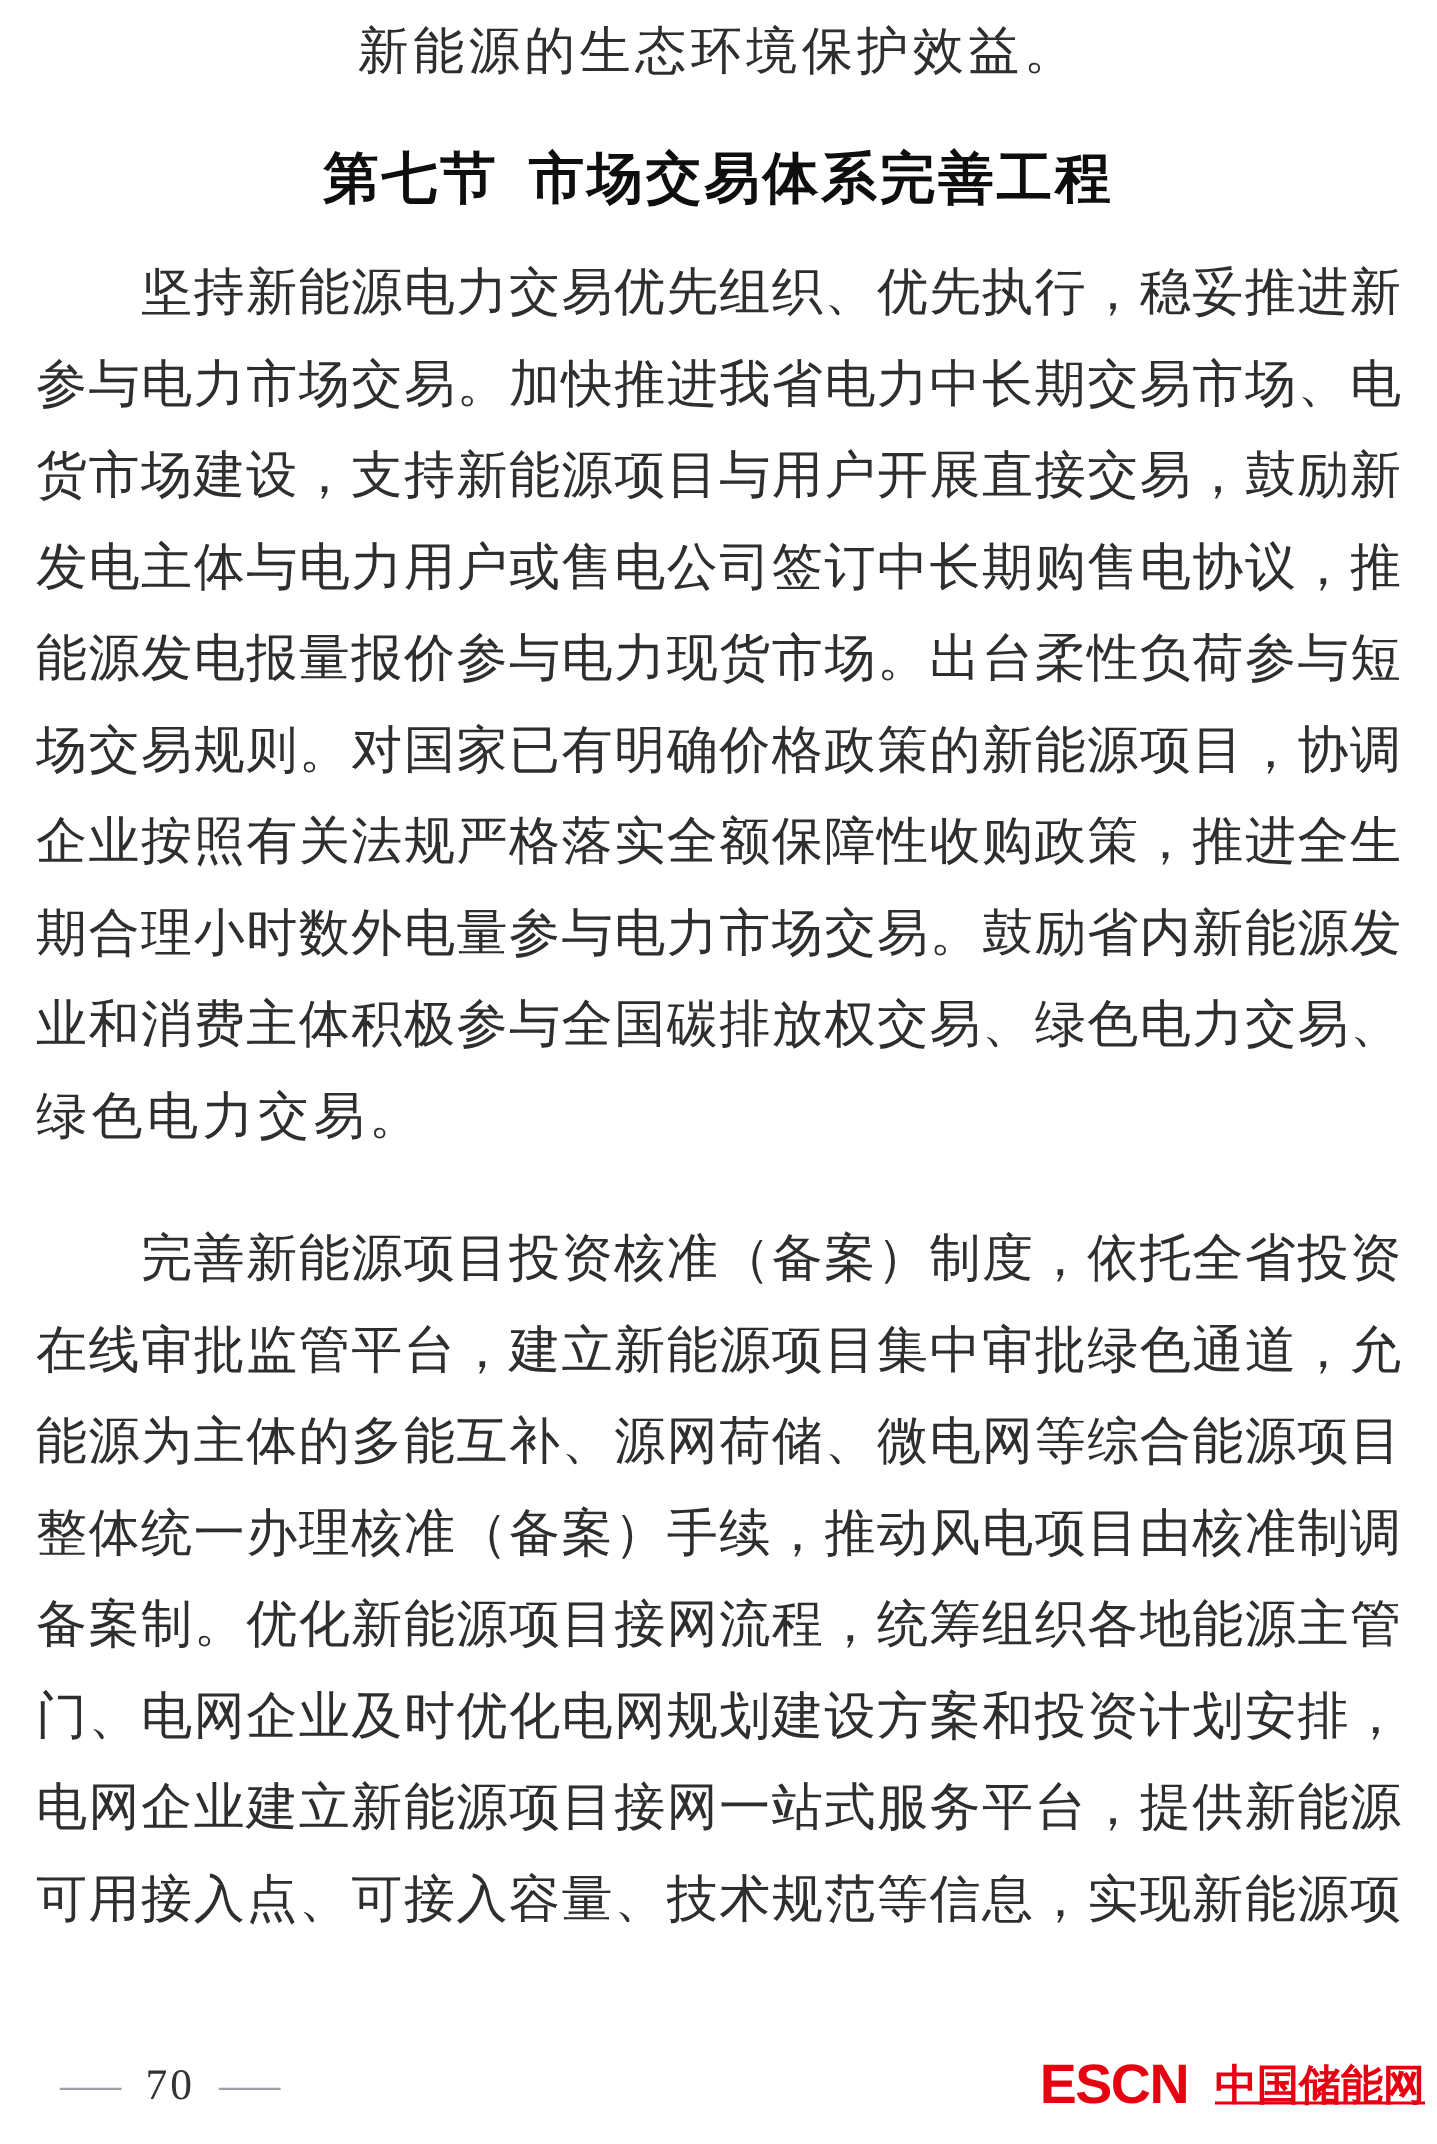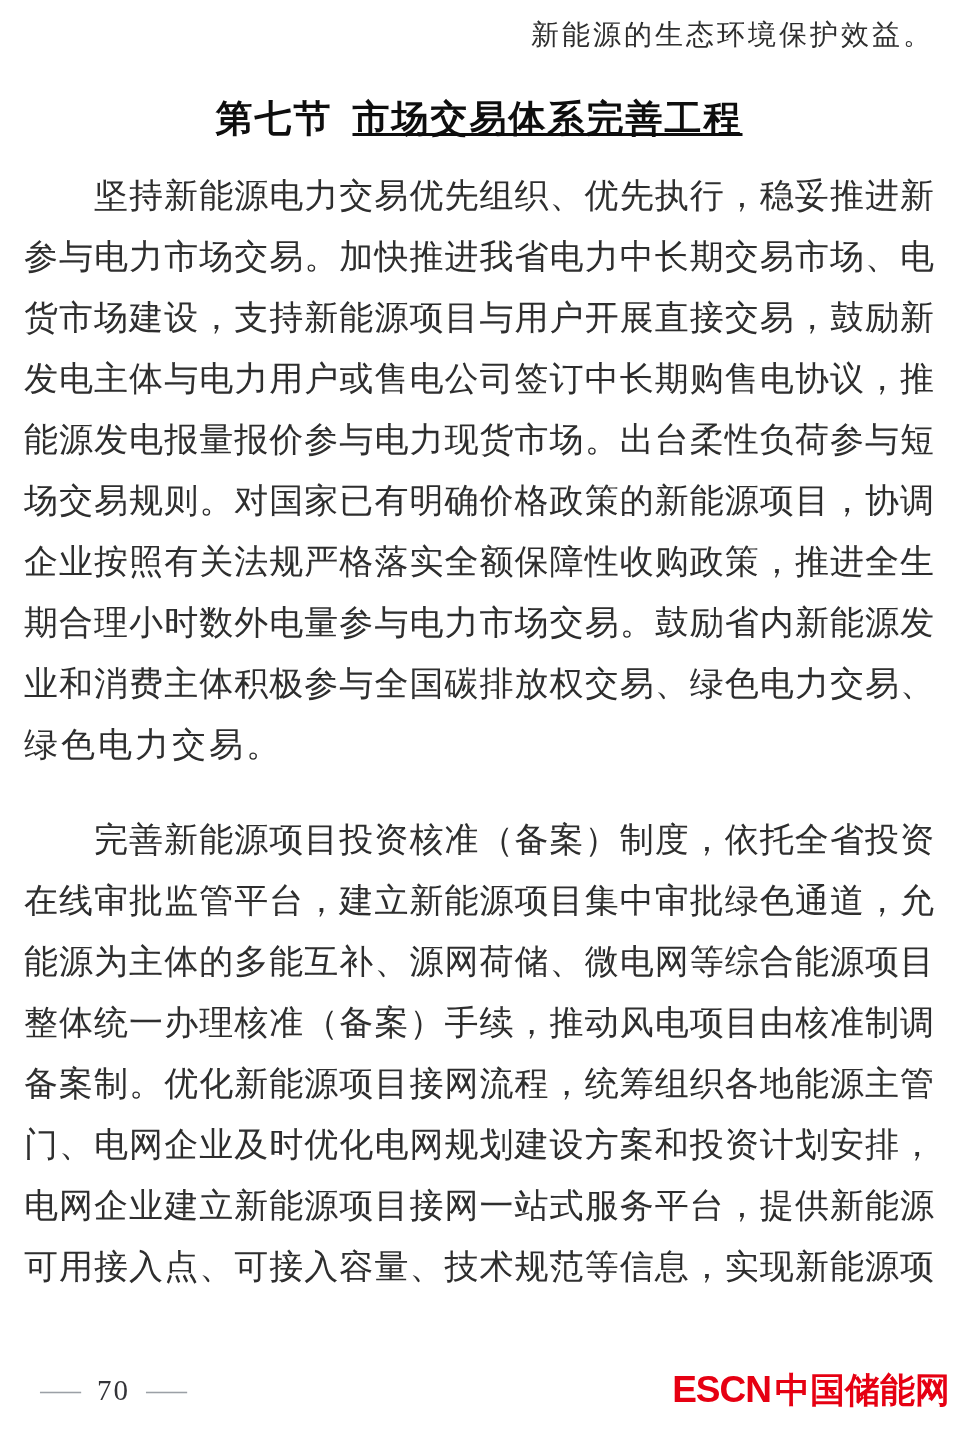--- a/index.html
+++ b/index.html
@@ -8,40 +8,40 @@
     background: #ffffff;
     position: relative;
     overflow: hidden;
     font-family: "Liberation Serif", "DejaVu Serif", serif;
   }
   .page-content {
     position: absolute;
     left: 24px; right: 24px; top: 4px;
   }
   .intro-line {
-    font-size: 28px;
+    font-size: 34px;
     line-height: 61px;
     color: #2e2e2e;
     letter-spacing: 3px;
-    text-align: right;
+    text-align: center;
     white-space: nowrap;
     overflow: hidden;
   }
   .section-heading {
     margin: 32px 0 0 0;
     font-family: "Liberation Sans", "DejaVu Sans", sans-serif;
     font-weight: bold;
     font-size: 37px;
     line-height: 44px;
     color: #0e0e0e;
     text-align: center;
     letter-spacing: 2px;
     white-space: nowrap;
   }
-  .section-heading .heading-title { margin-left: 20px; text-decoration: underline; }
+  .section-heading .heading-title { margin-left: 20px; }
   .body-block { margin-top: 24px; }
   .body-block.second { margin-top: 34px; }
   .heading-gap { margin-top: 24px; }
   .line {
     font-size: 34px;
     line-height: 61px;
     height: 61px;
     color: #2e2e2e;
     text-align: justify;
     text-align-last: justify;
@@ -61,34 +61,35 @@
     display: flex;
     align-items: center;
     gap: 22px;
     font-size: 29px;
   }
   .footer-dash { color: #9ba0a6; transform: scaleX(1.4); display: inline-block; }
   .footer-page-number { color: #333338; letter-spacing: 2px; }
   .escn-logo {
     display: flex;
     align-items: center;
-    gap: 4px;
+    gap: 18px;
     white-space: nowrap;
   }
   .logo-latin {
     font-family: "Liberation Sans", "DejaVu Sans", sans-serif;
     font-weight: bold;
     font-size: 37px;
     letter-spacing: -1px;
   }
   .logo-cjk {
     font-family: "Liberation Sans", "DejaVu Sans", sans-serif;
     font-weight: bold;
-    font-size: 35px;
+    font-size: 28px;
     letter-spacing: 0px;
+    text-decoration: underline;
   }
 </style>
 </head>
 <body>
 
 <div class="page-content">
 
   <div class="intro-line">新能源的生态环境保护效益。</div>
 
   <h2 class="section-heading">

